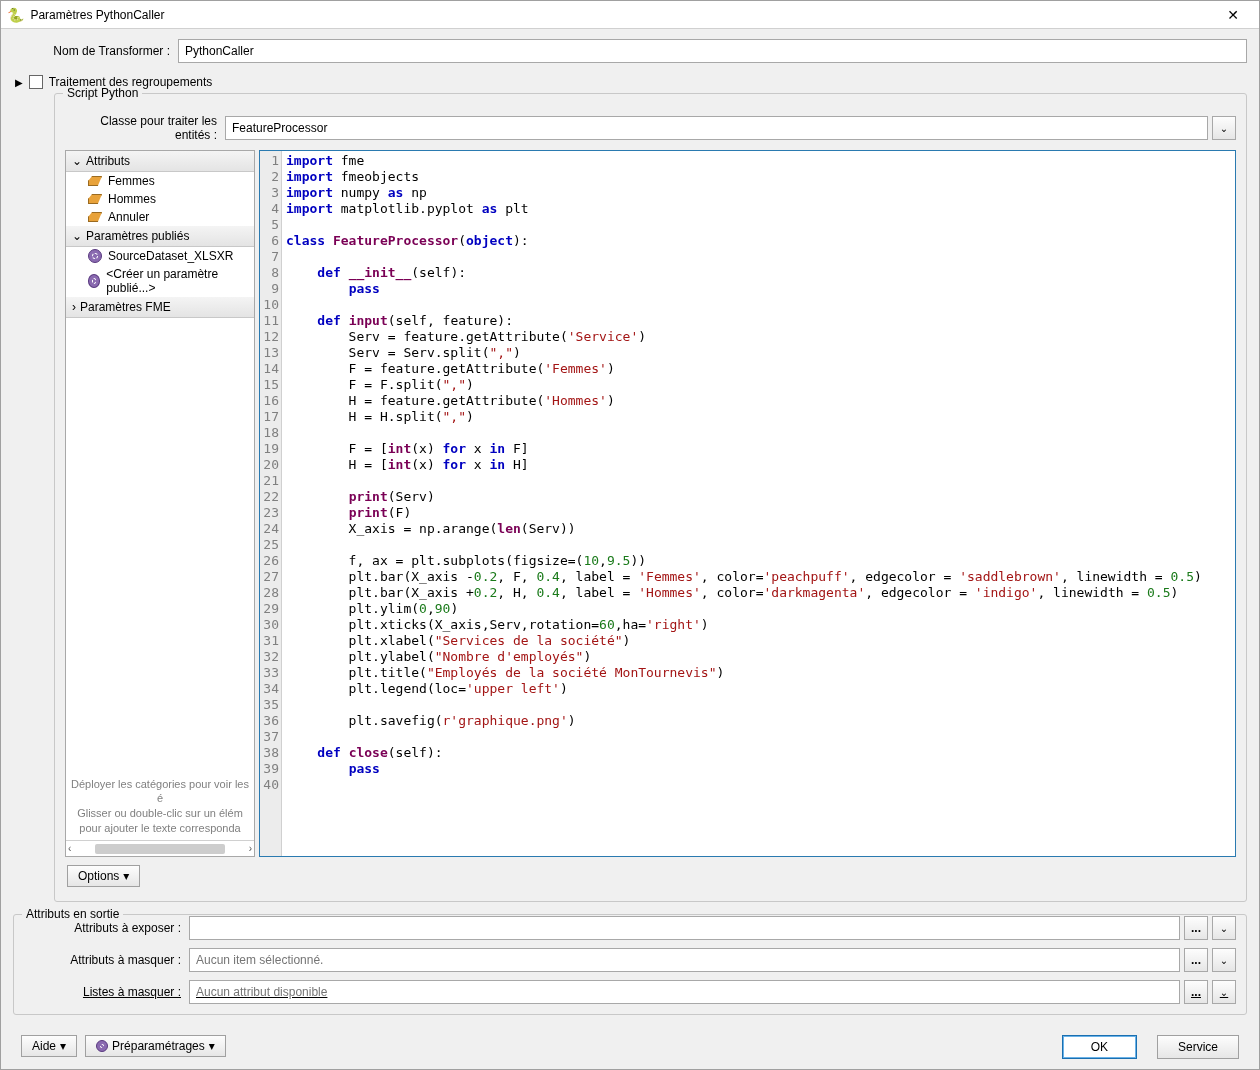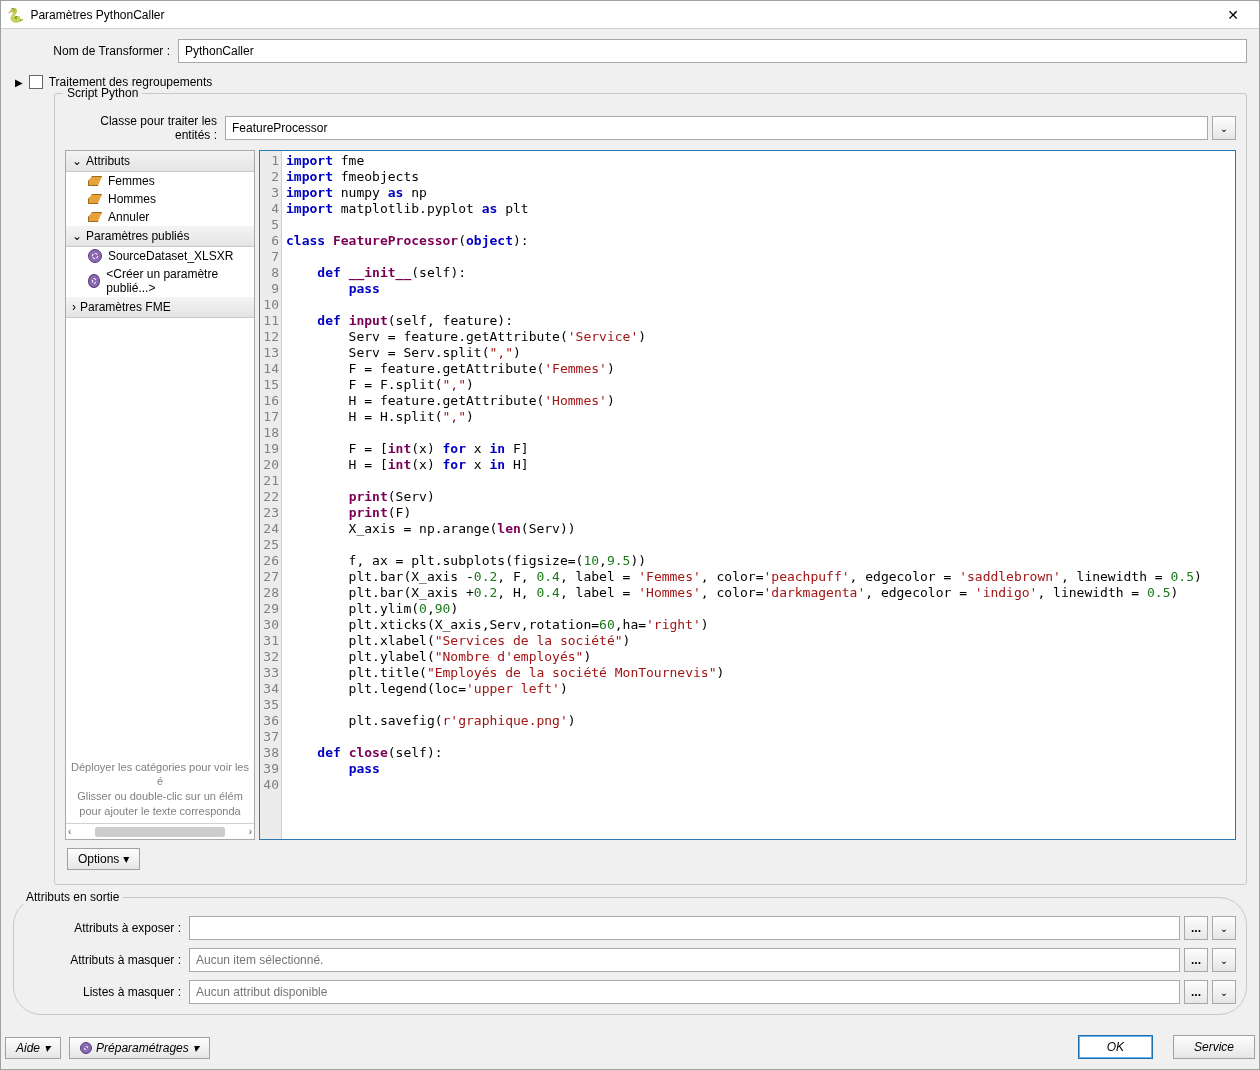--- a/index.html
+++ b/index.html
@@ -170,23 +170,22 @@
   .options-row { margin:8px 0 4px 2px; }
   .btn {
     border:1px solid #a0a0a0;
     background: linear-gradient(#fdfdfd,#e6e6e6);
     padding:3px 10px;
     font-size:12px;
     display:inline-flex; align-items:center; gap:4px;
     cursor:default;
   }
   .footer {
-    display:flex; justify-content:space-between; align-items:flex-end;
-    padding:10px 4px;
-    font-style:italic;
+    display:flex; justify-content:space-between; align-items:flex-start;
+    padding:10px 20px;
   }
   .footer-left { display:flex; gap:8px; }
   .footer-right { display:flex; gap:20px; }
   .btn-primary {
     border:1px solid #1a6fb0;
     padding:4px 28px;
     background:#fff;
     box-shadow: inset 0 0 0 1px #6ab2e8;
   }
   .btn-plain { padding:4px 20px; }
@@ -366,21 +365,21 @@
       </div>
 
       <div class="options-row">
         <span class="btn">
           <span>Options</span>
           <span>▾</span>
         </span>
       </div>
     </div>
 
-    <div class="groupbox" style="padding-top:18px;border-radius:28px;">
+    <div class="groupbox" style="padding-top:1px;">
       <div class="groupbox-title">Attributs en sortie</div>
 
       <div class="row">
         <div class="label-right">Attributs à exposer :</div>
         <input class="text-input" value="" style="">
         <div class="ellipsis-btn">
             <span>...</span>
           </div>
         <div class="dropdown-btn">
             <span>⌄</span>
@@ -391,21 +390,21 @@
         <div class="label-right">Attributs à masquer :</div>
         <input class="text-input placeholder" placeholder="Aucun item sélectionné." style="">
         <div class="ellipsis-btn">
             <span>...</span>
           </div>
         <div class="dropdown-btn">
             <span>⌄</span>
           </div>
       </div>
 
-      <div class="row" style="margin-bottom:0;">
+      <div class="row" style="margin-bottom:0;text-decoration:underline;">
         <div class="label-right">Listes à masquer :</div>
         <input class="text-input placeholder" placeholder="Aucun attribut disponible" style="">
         <div class="ellipsis-btn">
             <span>...</span>
           </div>
         <div class="dropdown-btn">
             <span>⌄</span>
           </div>
       </div>
     </div>

